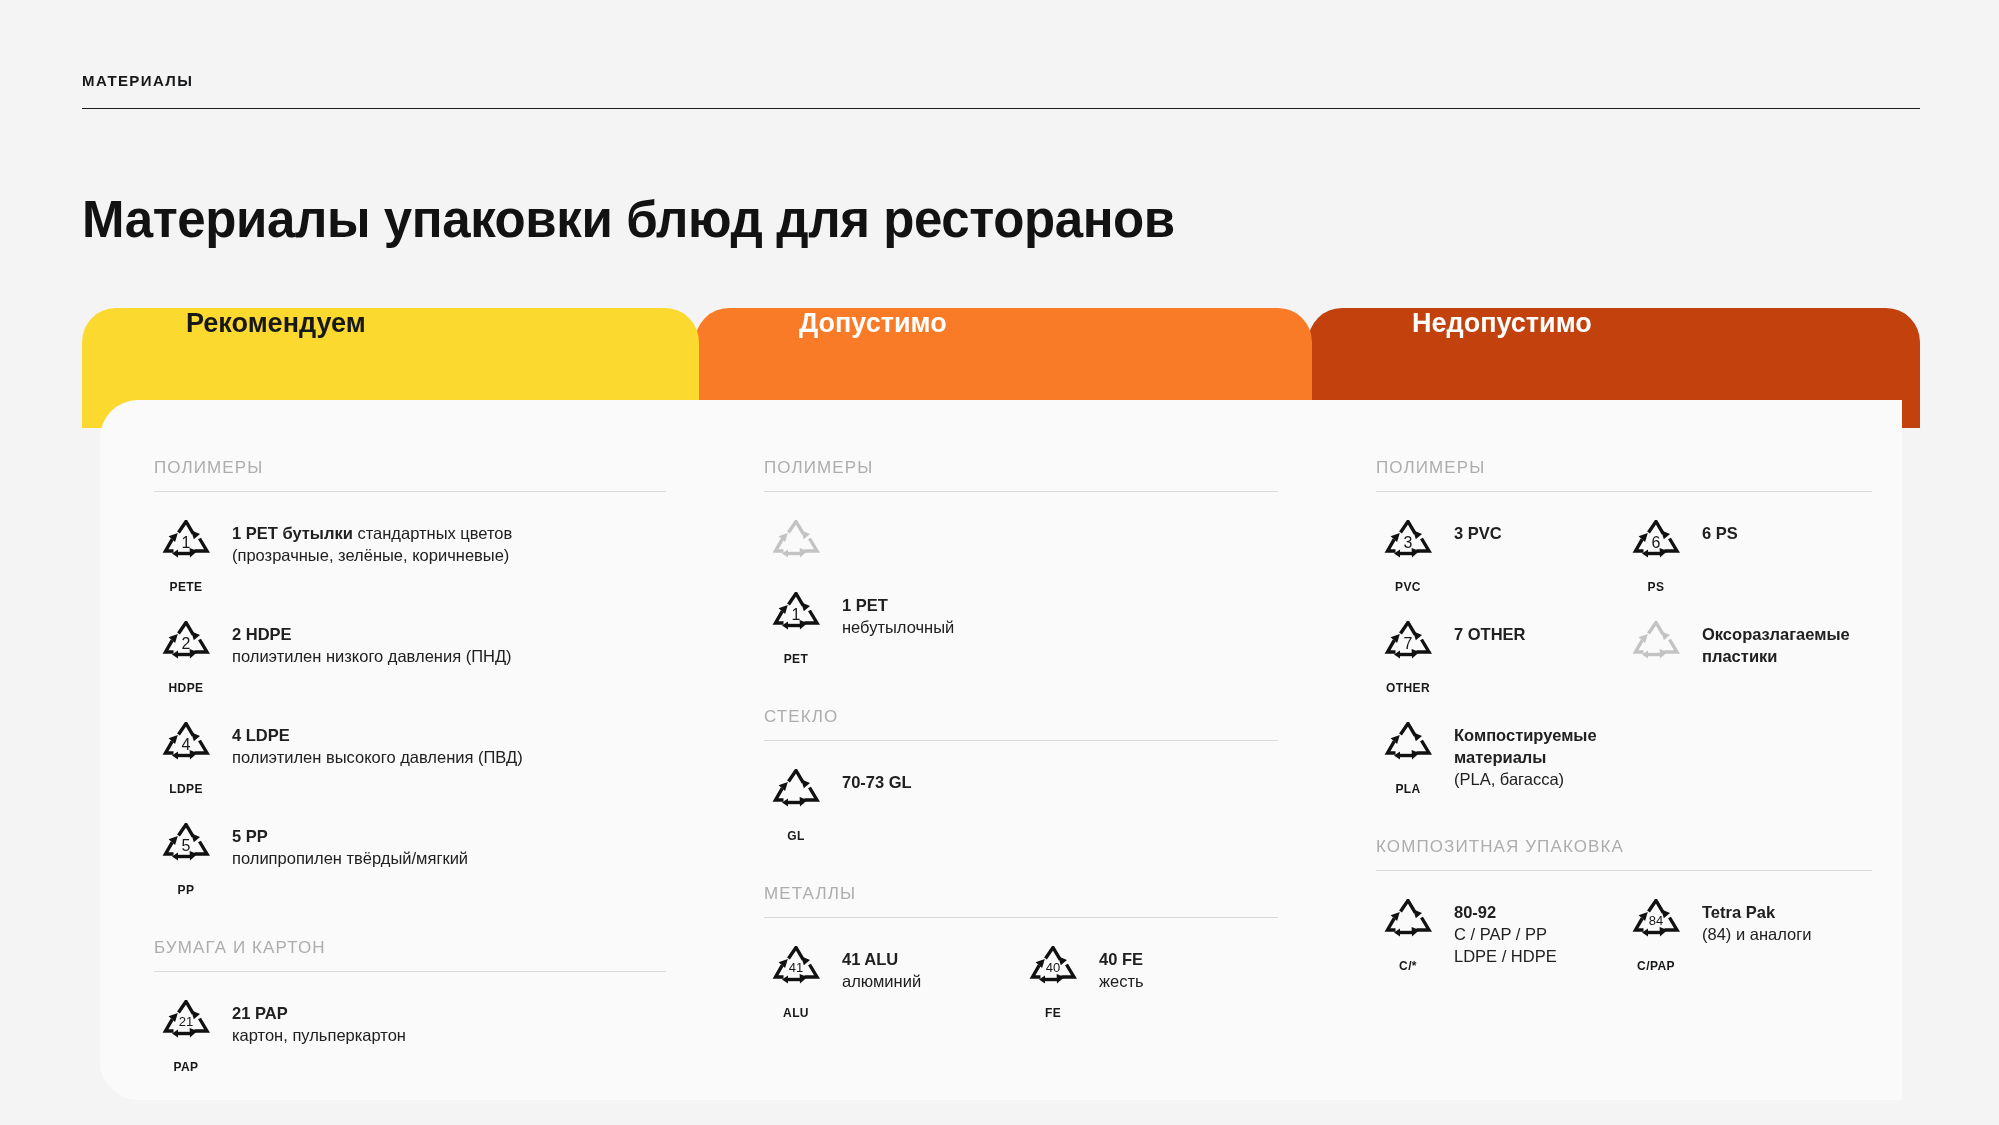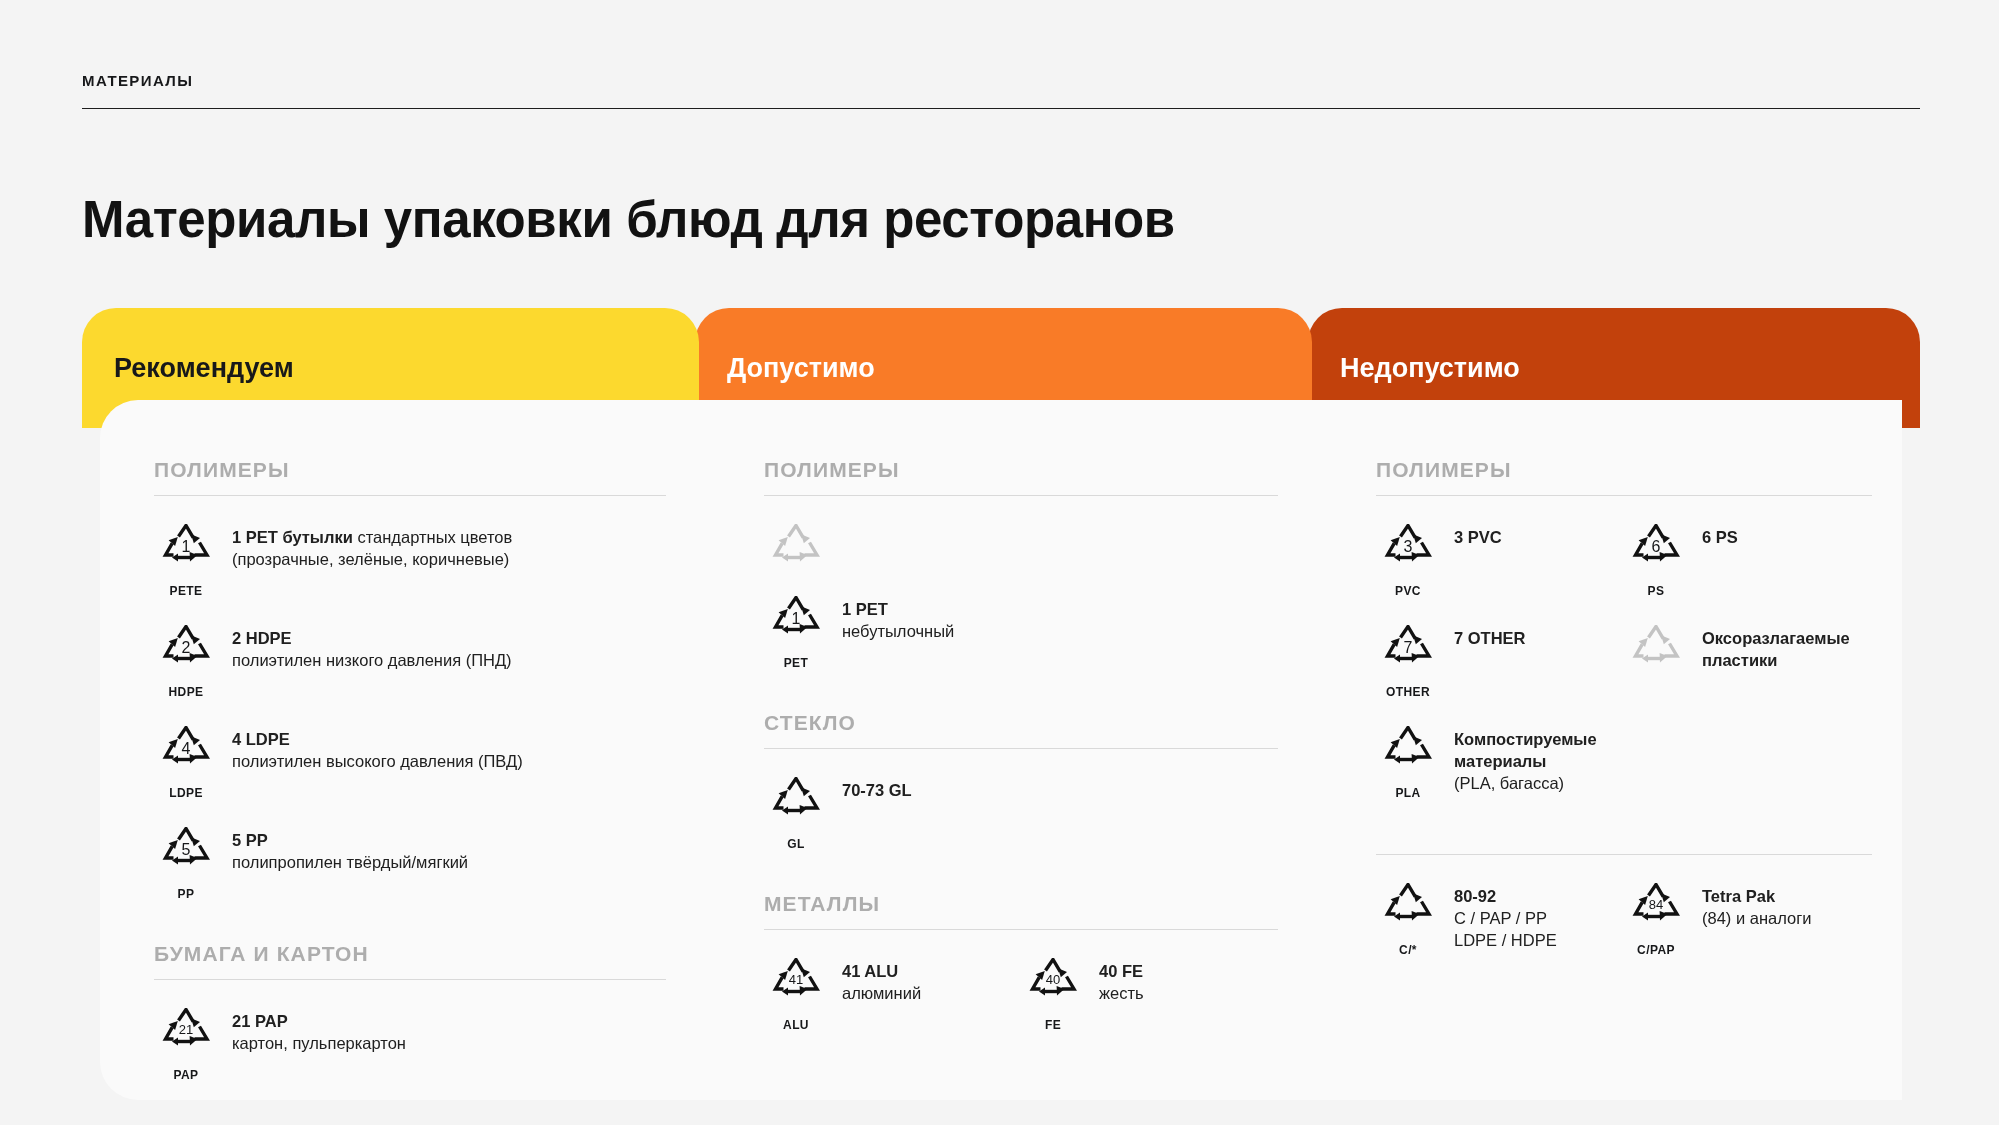--- a/index.html
+++ b/index.html
@@ -28,23 +28,23 @@
     position:absolute;left:82px;top:190px;
     font-size:51px;font-weight:bold;letter-spacing:-0.4px;
     color:#121212;white-space:nowrap;
   }
 
   
   .tabs{position:absolute;left:82px;top:308px;width:1838px;height:120px;}
   .tab{
     position:absolute;top:0;height:120px;
     border-radius:34px 34px 0 0;
-    display:flex;align-items:center;
+    display:flex;align-items:flex-start;
     box-sizing:border-box;
-    padding-left:32px;
+    padding-left:104px;
     font-size:27px;font-weight:bold;
   }
   .tab-label{pointer-events:none;}
   #tab-0{left:0;width:617px;background:#fcd92e;color:#17181a;z-index:3;}
   #tab-1{left:613px;width:617px;background:#f97b27;color:#ffffff;z-index:2;}
   #tab-2{left:1226px;width:612px;background:#aeaeae;color:#ffffff;z-index:1;}
 
   
   .card{
     position:absolute;left:100px;top:400px;
@@ -63,22 +63,22 @@
     position:relative;
     box-sizing:border-box;
   }
   #col-0{width:610px;padding-left:54px;padding-right:44px;}
   #col-1{width:612px;padding-left:54px;padding-right:44px;}
   #col-2{width:580px;padding-left:54px;padding-right:30px;}
 
   
   .group{margin-bottom:0;}
   .group-title{
-    font-size:21px;letter-spacing:1.1px;color:#adadad;
-    text-transform:uppercase;font-weight:bold;
+    font-size:17px;letter-spacing:1.1px;color:#adadad;
+    text-transform:uppercase;font-weight:normal;
   }
   .group-rule{height:1px;background:#d9d9d9;margin-top:13px;width:100%;}
   .group-items{margin-top:26px;}
   .group-items.two-col{
     display:flex;flex-wrap:wrap;
   }
   .group-items.two-col > .item{width:50%;box-sizing:border-box;padding-right:8px;}
 
   
   .item{display:flex;align-items:flex-start;margin-bottom:26px;}
@@ -579,20 +579,21 @@
                 <div class="item-text">
                   <div class="t-line b"><span>Компостируемые</span></div>
                   <div class="t-line b"><span>материалы</span></div>
                   <div class="t-line"><span class="reg">(PLA, багасса)</span></div>
                 </div>
               </div>
             </div>
             <div class="spacer-lg"></div>
           </div>
           <div class="group">
+            <div class="group-title">КОМПОЗИТНАЯ УПАКОВКА</div>
             <div class="group-rule"></div>
             <div class="group-items two-col">
               <div class="item">
                 <div class="icon-box">
                   <div class="mob">
                     <svg viewBox="0 0 52 44" xmlns="http://www.w3.org/2000/svg" aria-hidden="true">
                       <g fill="none" stroke="#111111" stroke-width="3.4" stroke-linecap="butt">
                         <path d="M18.5 12.5 L26 1.5 L33.2 13.6"></path>
                         <path d="M39.5 18.5 L47 31 L34.5 31"></path>
                         <path d="M13.5 31 L5.5 31 L12.2 19.3"></path>

